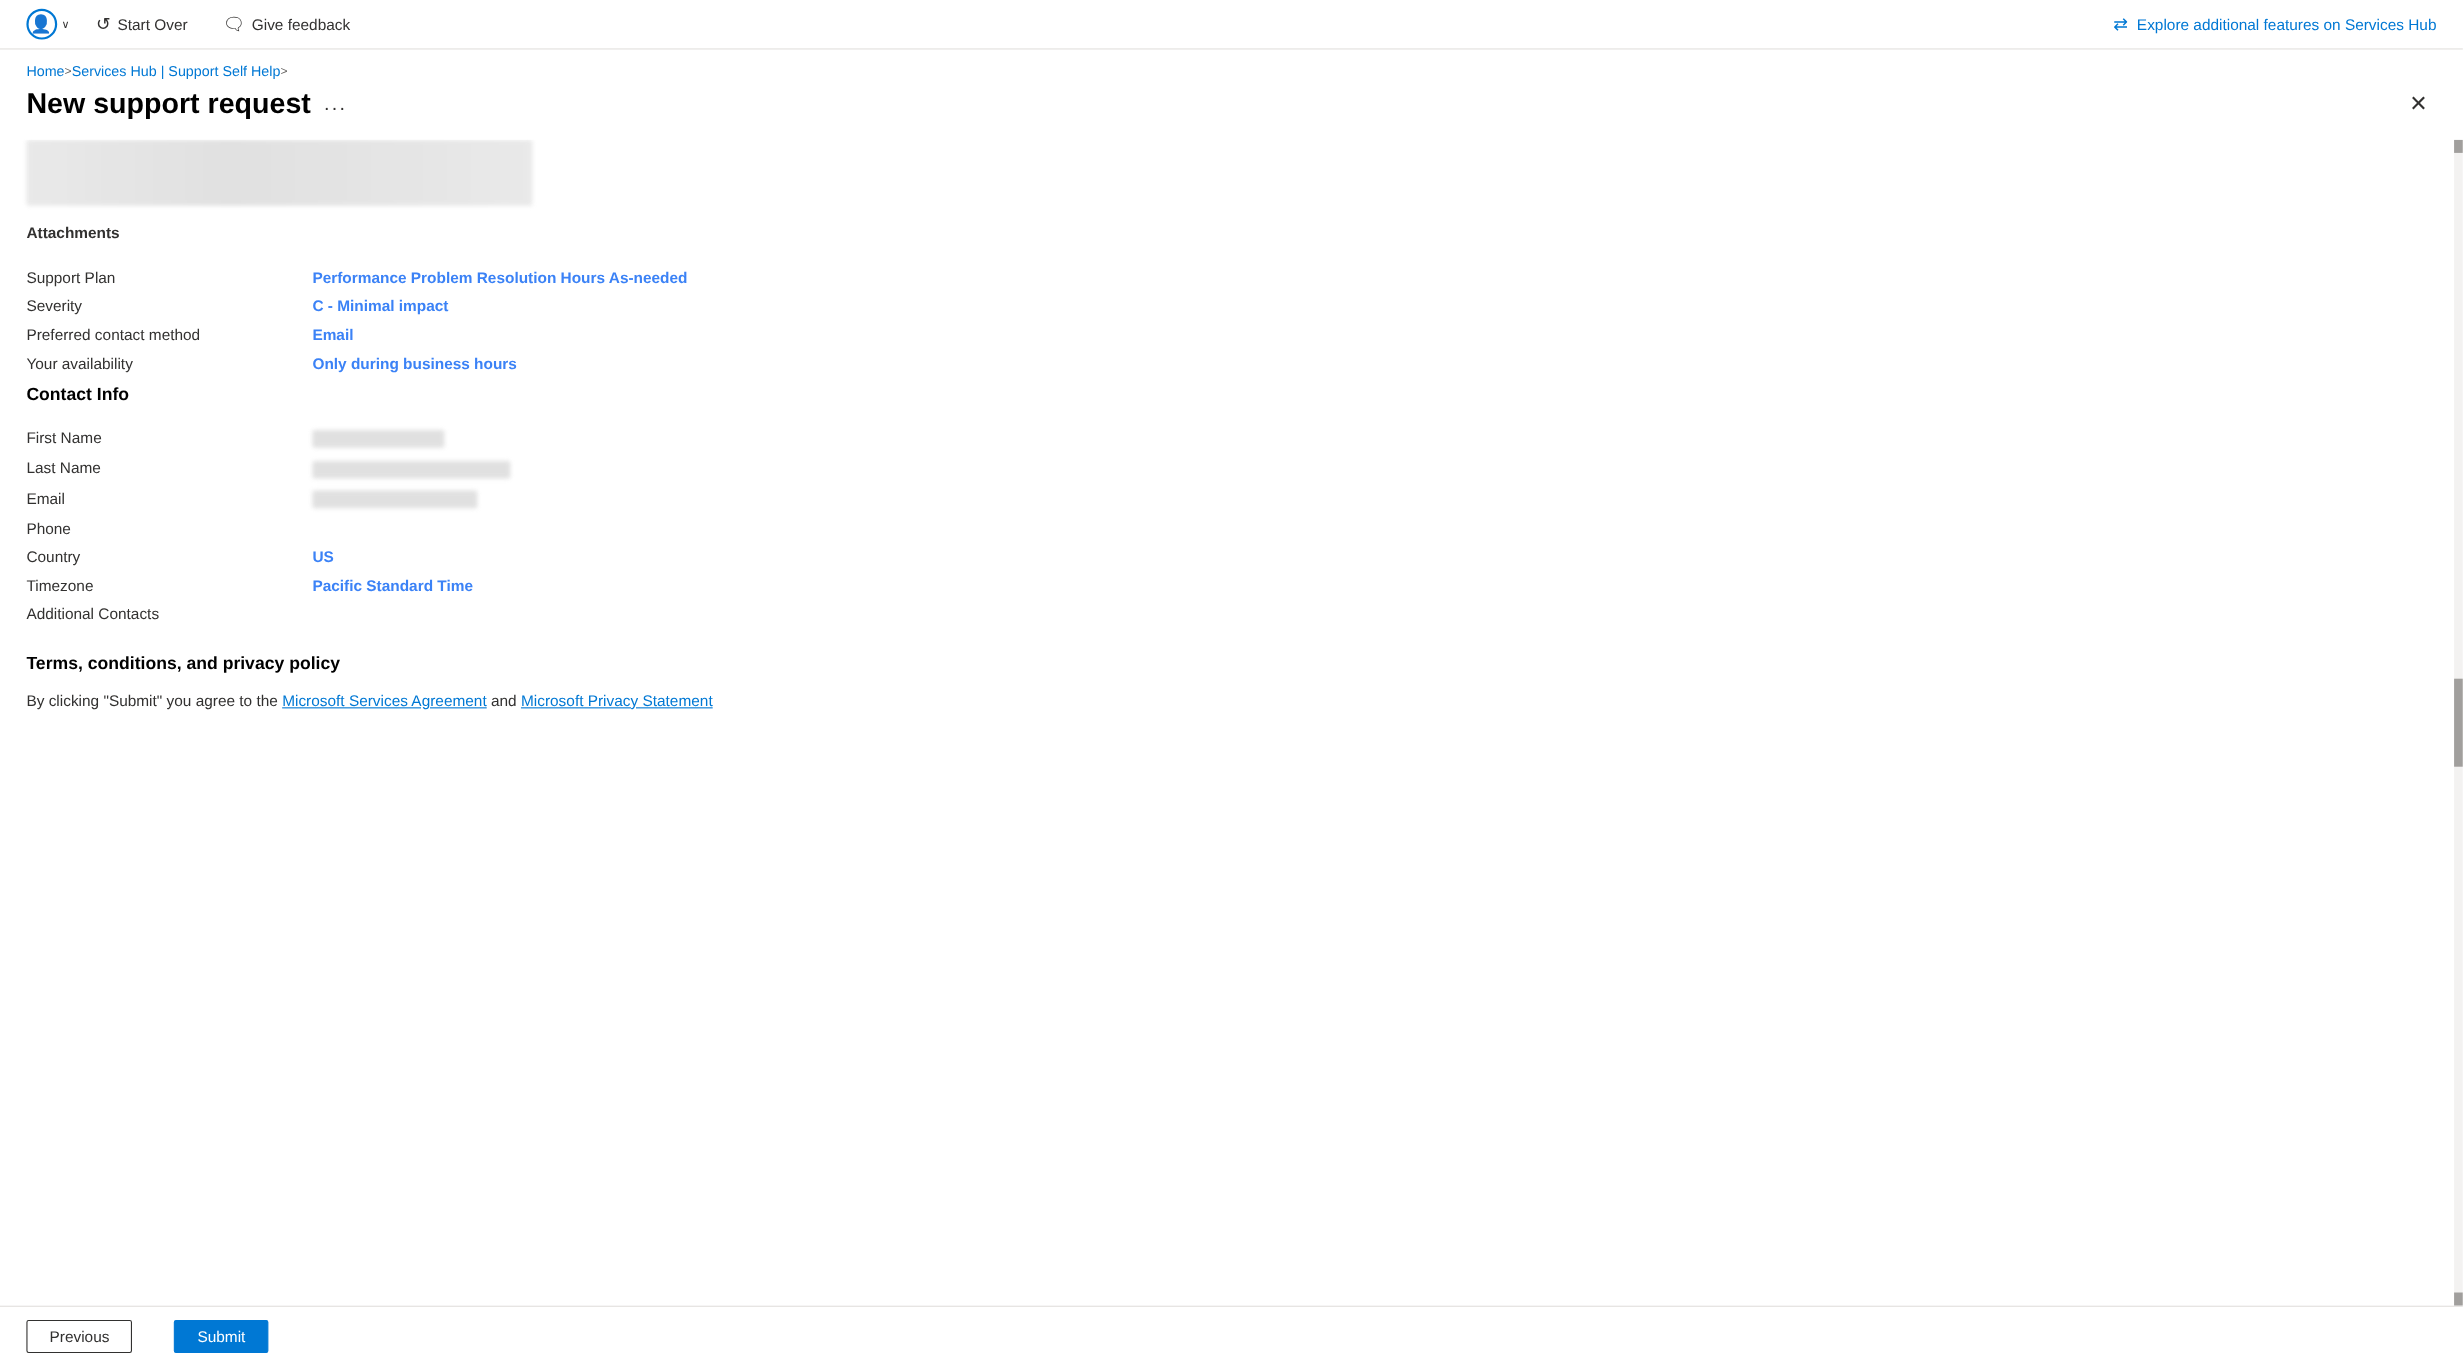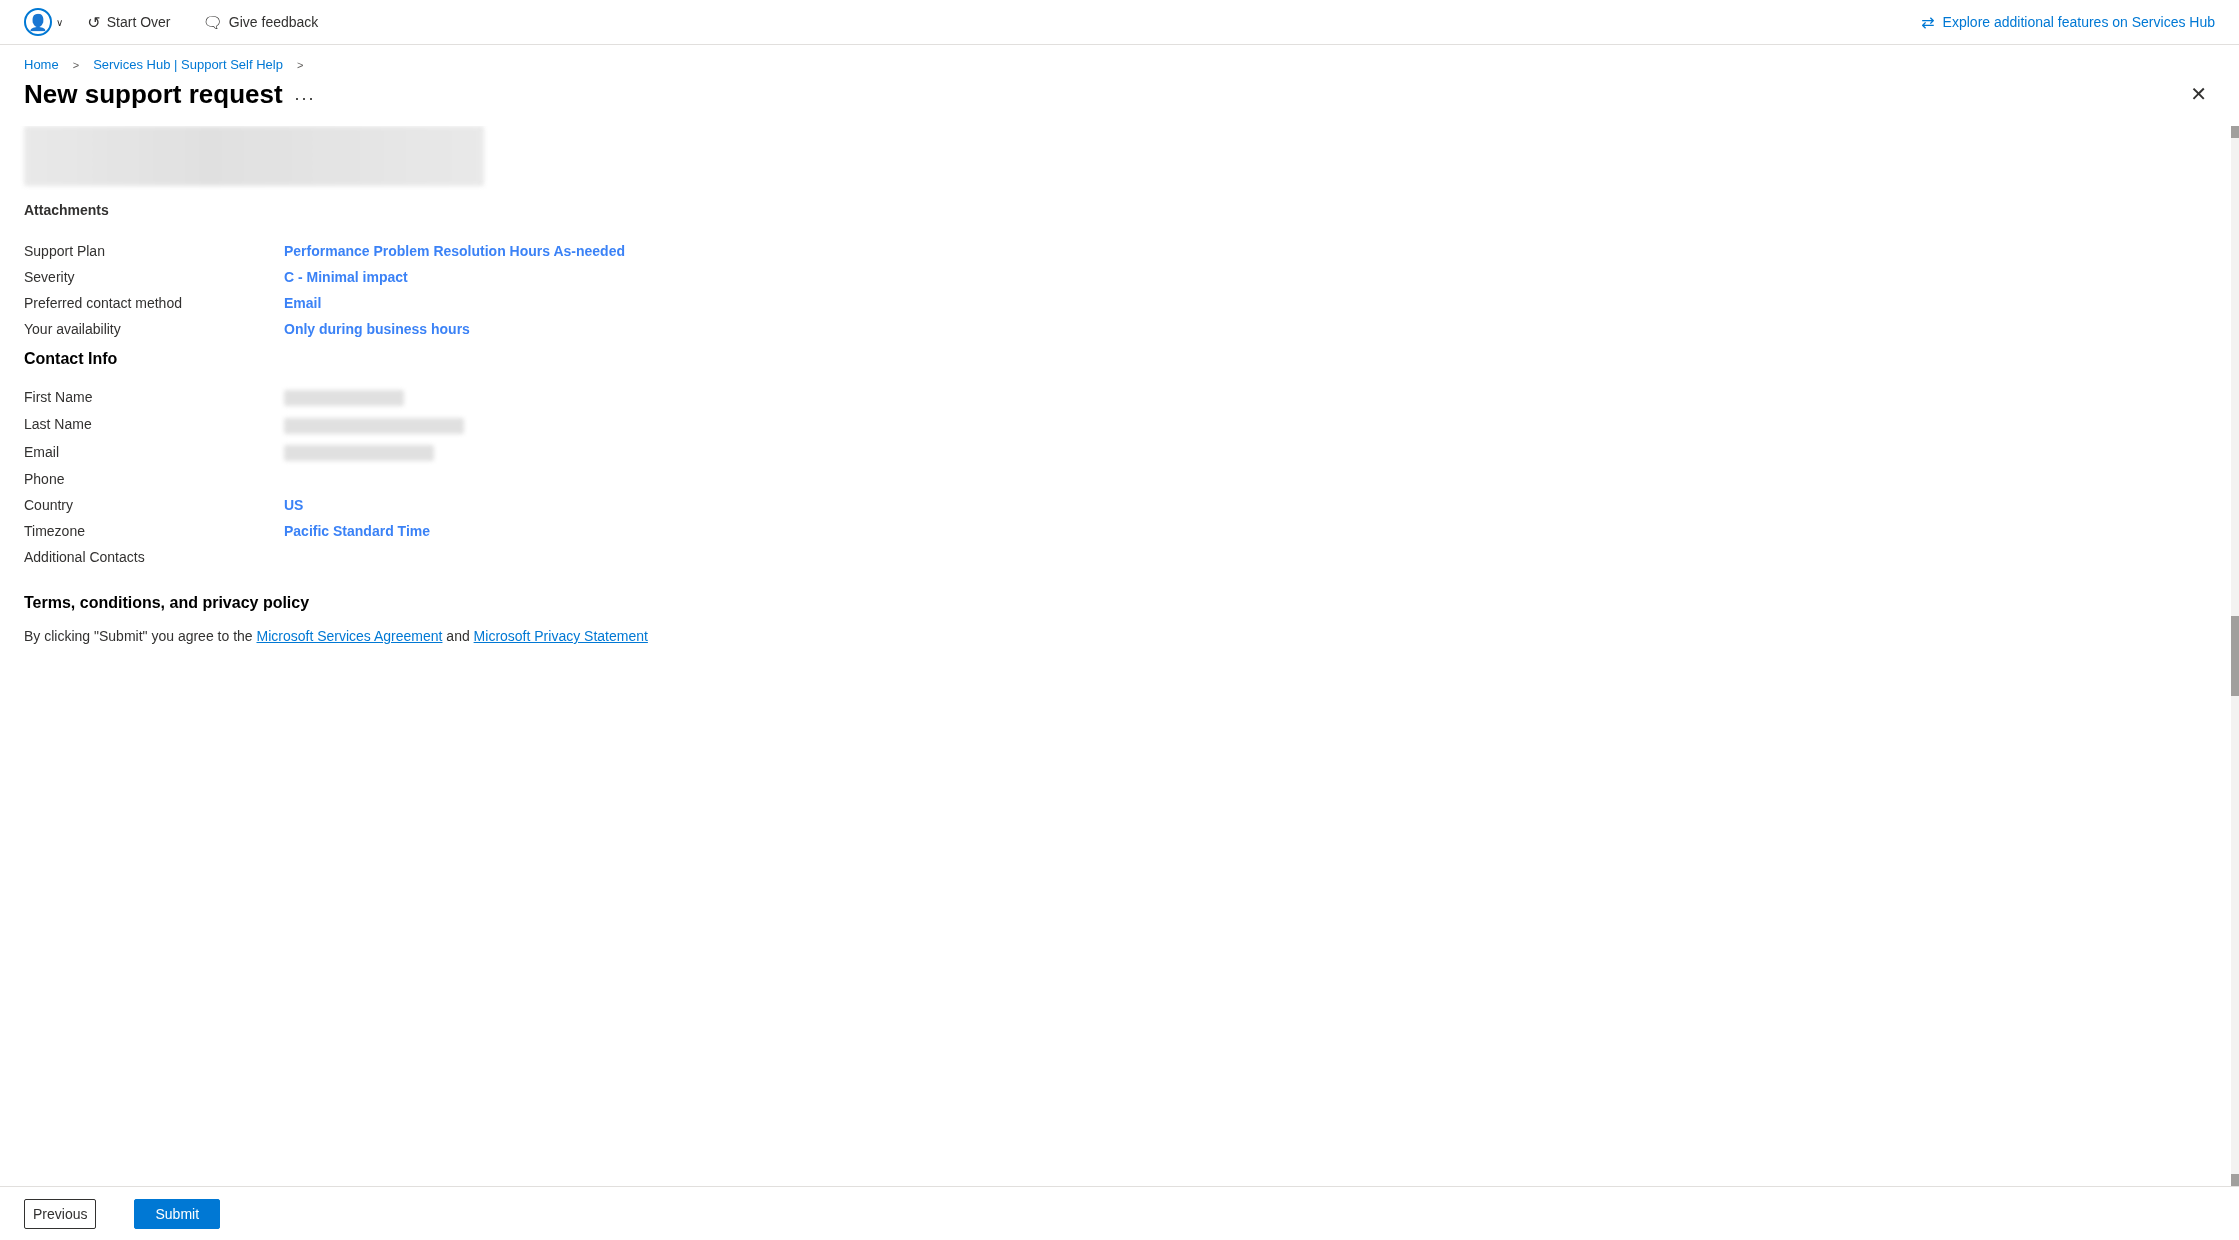--- a/index.html
+++ b/index.html
@@ -68,21 +68,21 @@
       font-size: 14px;
     }
     .explore-icon {
       font-size: 16px;
     }
 
     
     .breadcrumb {
       display: flex;
       align-items: center;
-      gap: 14px;
+      gap: 0;
       padding: 12px 24px 0 24px;
       font-size: 13px;
     }
     .breadcrumb a {
       color: #0078d4;
       text-decoration: none;
     }
     .breadcrumb .sep { color: #605e5c; font-size: 11px; }
 
     
@@ -214,21 +214,21 @@
     
     .action-bar {
       display: flex;
       align-items: center;
       gap: 12px;
       padding: 12px 24px;
       border-top: 1px solid #e1dfdd;
       background: #fff;
     }
     .btn-previous {
-      padding: 6px 8px;
+      padding: 6px 20px;
       border: 1px solid #323130;
       background: #fff;
       color: #323130;
       font-size: 14px;
       font-family: inherit;
       cursor: pointer;
       border-radius: 2px;
     }
     .btn-submit {
       padding: 6px 20px;

